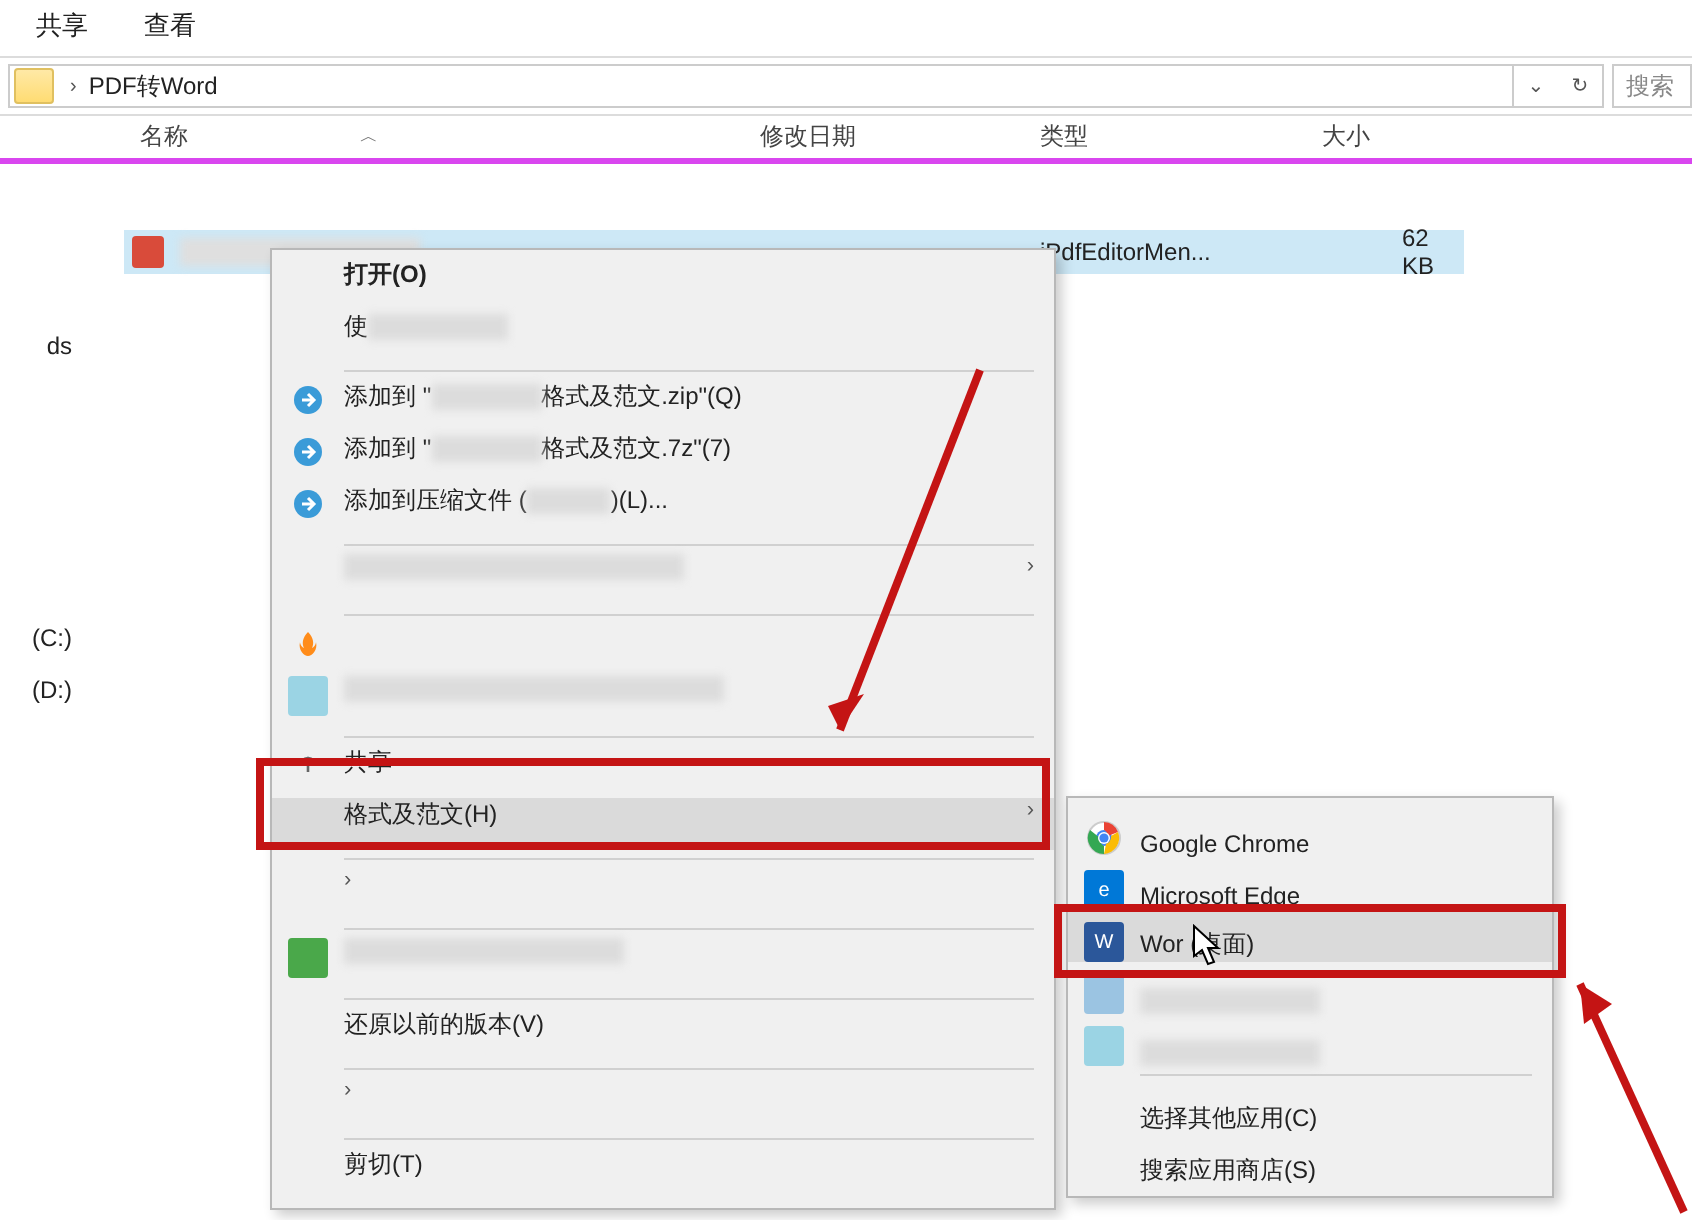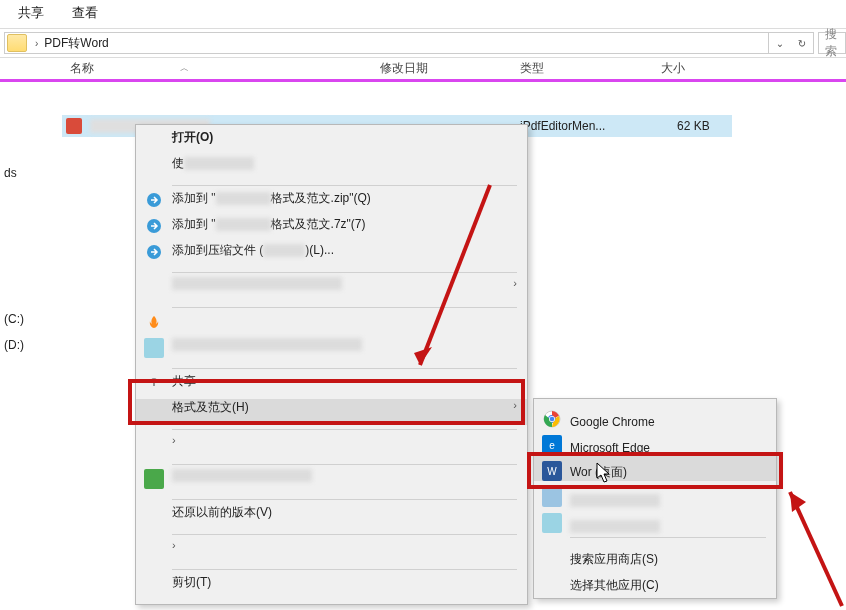--- a/index.html
+++ b/index.html
@@ -8,37 +8,37 @@
     .ribbon { display: flex; gap: 28px; padding: 4px 18px 6px 18px; }
     .ribbon-tab { color: #222; font-size: 13px; cursor: pointer; }
     
     .breadcrumb-row { display: flex; align-items: center; border-top: 1px solid #dcdcdc; border-bottom: 1px solid #dcdcdc; height: 30px; }
     .breadcrumb { flex: 1; display: flex; align-items: center; border: 1px solid #ccc; height: 22px; margin: 0 4px 0 4px; background: #fff; }
     .folder-icon { width: 20px; height: 18px; background: linear-gradient(#ffe9a6,#ffdc73); border: 1px solid #e0c060; border-radius: 2px; margin: 0 2px; }
     .bc-sep { padding: 0 6px; color: #555; font-size: 10px; }
     .bc-text { color: #222; }
     .bc-right { display: flex; align-items: center; border-left: 1px solid #ccc; height: 100%; }
     .bc-btn { width: 22px; height: 20px; display: flex; align-items: center; justify-content: center; color: #555; font-size: 10px; }
-    .search-box { width: 28px; border: 1px solid #ccc; height: 22px; margin-right: 0; padding-left: 6px; color: #888; display:flex; align-items:center; }
+    .search-box { width: 40px; border: 1px solid #ccc; height: 22px; margin-right: 0; padding-left: 6px; color: #888; display:flex; align-items:center; }
     
     .columns-header { display: flex; border-bottom: 3px solid #d946ef; height: 24px; align-items: center; color: #444; position: relative; }
     .col-name { position: absolute; left: 70px; }
     .col-sort { position: absolute; left: 180px; font-size: 9px; color: #777; }
     .col-date { position: absolute; left: 380px; }
     .col-type { position: absolute; left: 520px; }
     .col-size { position: absolute; left: 661px; }
     
     .sidebar { position: absolute; left: 0; top: 160px; width: 40px; }
-    .sidebar-item { padding: 6px 4px; color: #222; font-size: 12px; }
+    .sidebar-item { padding: 6px 4px; color: #222; font-size: 12px; text-align: right; }
     
     .file-row { position: absolute; left: 62px; top: 115px; width: 670px; height: 22px; background: #cde8f6; display: flex; align-items: center; }
     .file-icon { width: 16px; height: 16px; background: #d94b3a; margin: 0 4px; border-radius: 2px; }
     .file-name-blur { width: 120px; height: 14px; background: #dfdfdf; margin-left: 4px; filter:blur(2px); }
     .file-type { position: absolute; left: 458px; color: #222; }
-    .file-size { position: absolute; left: 615px; color: #222; }
+    .file-size { position: absolute; left: 639px; color: #222; }
     
     .context-menu { position: absolute; left: 135px; top: 124px; width: 393px; background: #f0f0f0; border: 1px solid #b8b8b8; box-shadow: 3px 3px 6px rgba(0,0,0,0.2); padding: 4px 0; }
     .cm-item { display: flex; align-items: flex-start; height: 26px; padding: 0 10px 0 8px; position: relative; }
     .cm-item.hl { background: #dadada; }
     .cm-icon { width: 20px; height: 20px; display: flex; align-items: center; justify-content: center; margin-right: 8px; flex-shrink: 0; }
     .cm-text { flex: 1; color: #222; white-space: nowrap; }
     .cm-arrow { color: #555; font-size: 11px; }
     .cm-sep { height: 1px; background: #d0d0d0; margin: 4px 10px 4px 36px; }
     .cm-blur { display:inline-block; width: 70px; height: 13px; background: #dcdcdc; filter:blur(2px); vertical-align: middle; }
     .cm-blur-full { display:inline-block; width: 170px; height: 13px; background: #dcdcdc; filter:blur(2px); }
@@ -227,25 +227,25 @@
     <span class="sm-icon" style="background:#9bc4e2"></span>
     <span class="sm-text"><span class="cm-blur" style="width:90px"></span></span>
   </div>
   <div class="sm-item">
     <span class="sm-icon" style="background:#9bd4e4"></span>
     <span class="sm-text"><span class="cm-blur" style="width:90px"></span></span>
   </div>
   <div class="sm-sep"></div>
   <div class="sm-item">
     <span class="sm-icon"></span>
+      <span class="sm-text">选择其他应用(C)</span>
+  </div>
+  <div class="sm-item">
+    <span class="sm-icon"></span>
       <span class="sm-text">搜索应用商店(S)</span>
-  </div>
-  <div class="sm-item">
-    <span class="sm-icon"></span>
-      <span class="sm-text">选择其他应用(C)</span>
   </div>
 </div>
 
 <div class="red-box2"></div>
 
 <svg class="arrow-svg" style="left:400px;top:175px" width="110" height="210">
   <line x1="90" y1="10" x2="20" y2="190" stroke="#c41414" stroke-width="4"></line>
   <polygon points="20,190 32,172 14,178" fill="#c41414"></polygon>
 </svg>
 

